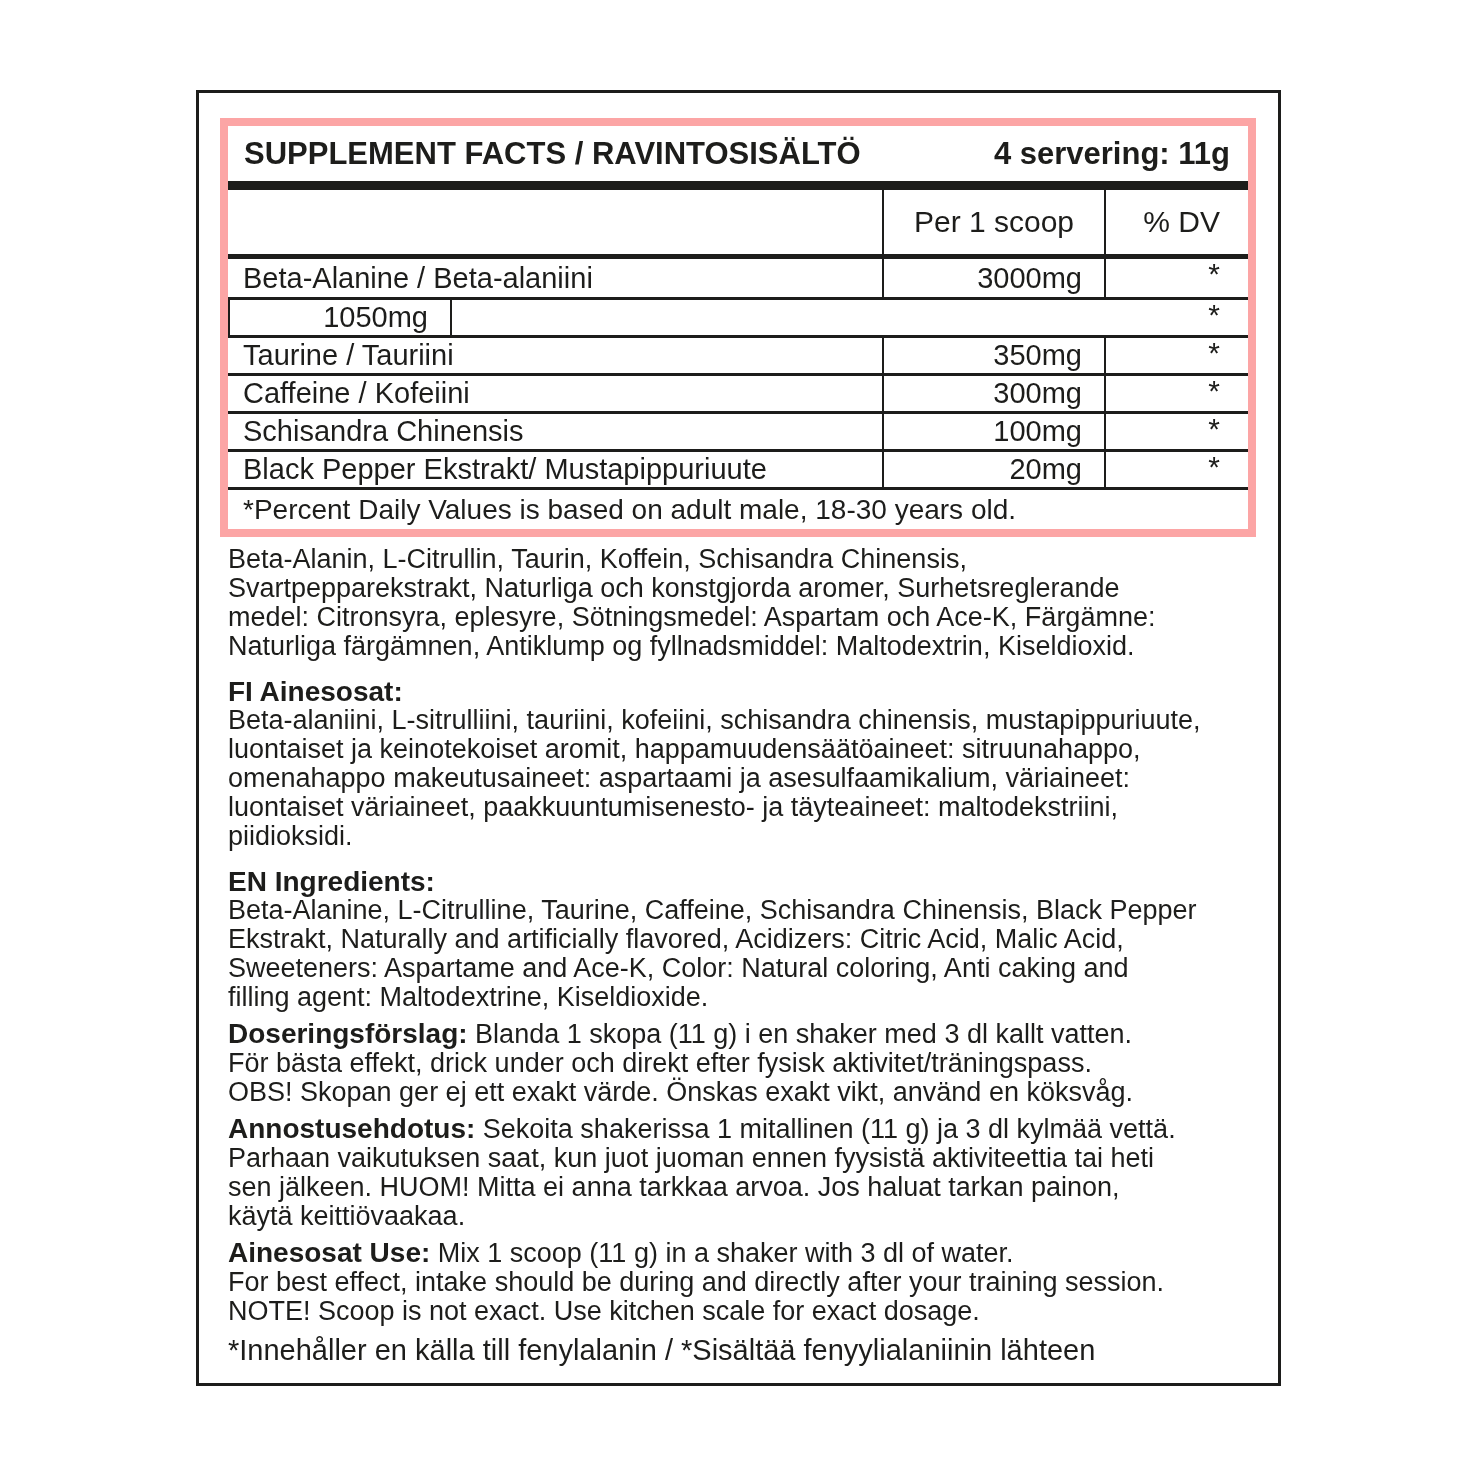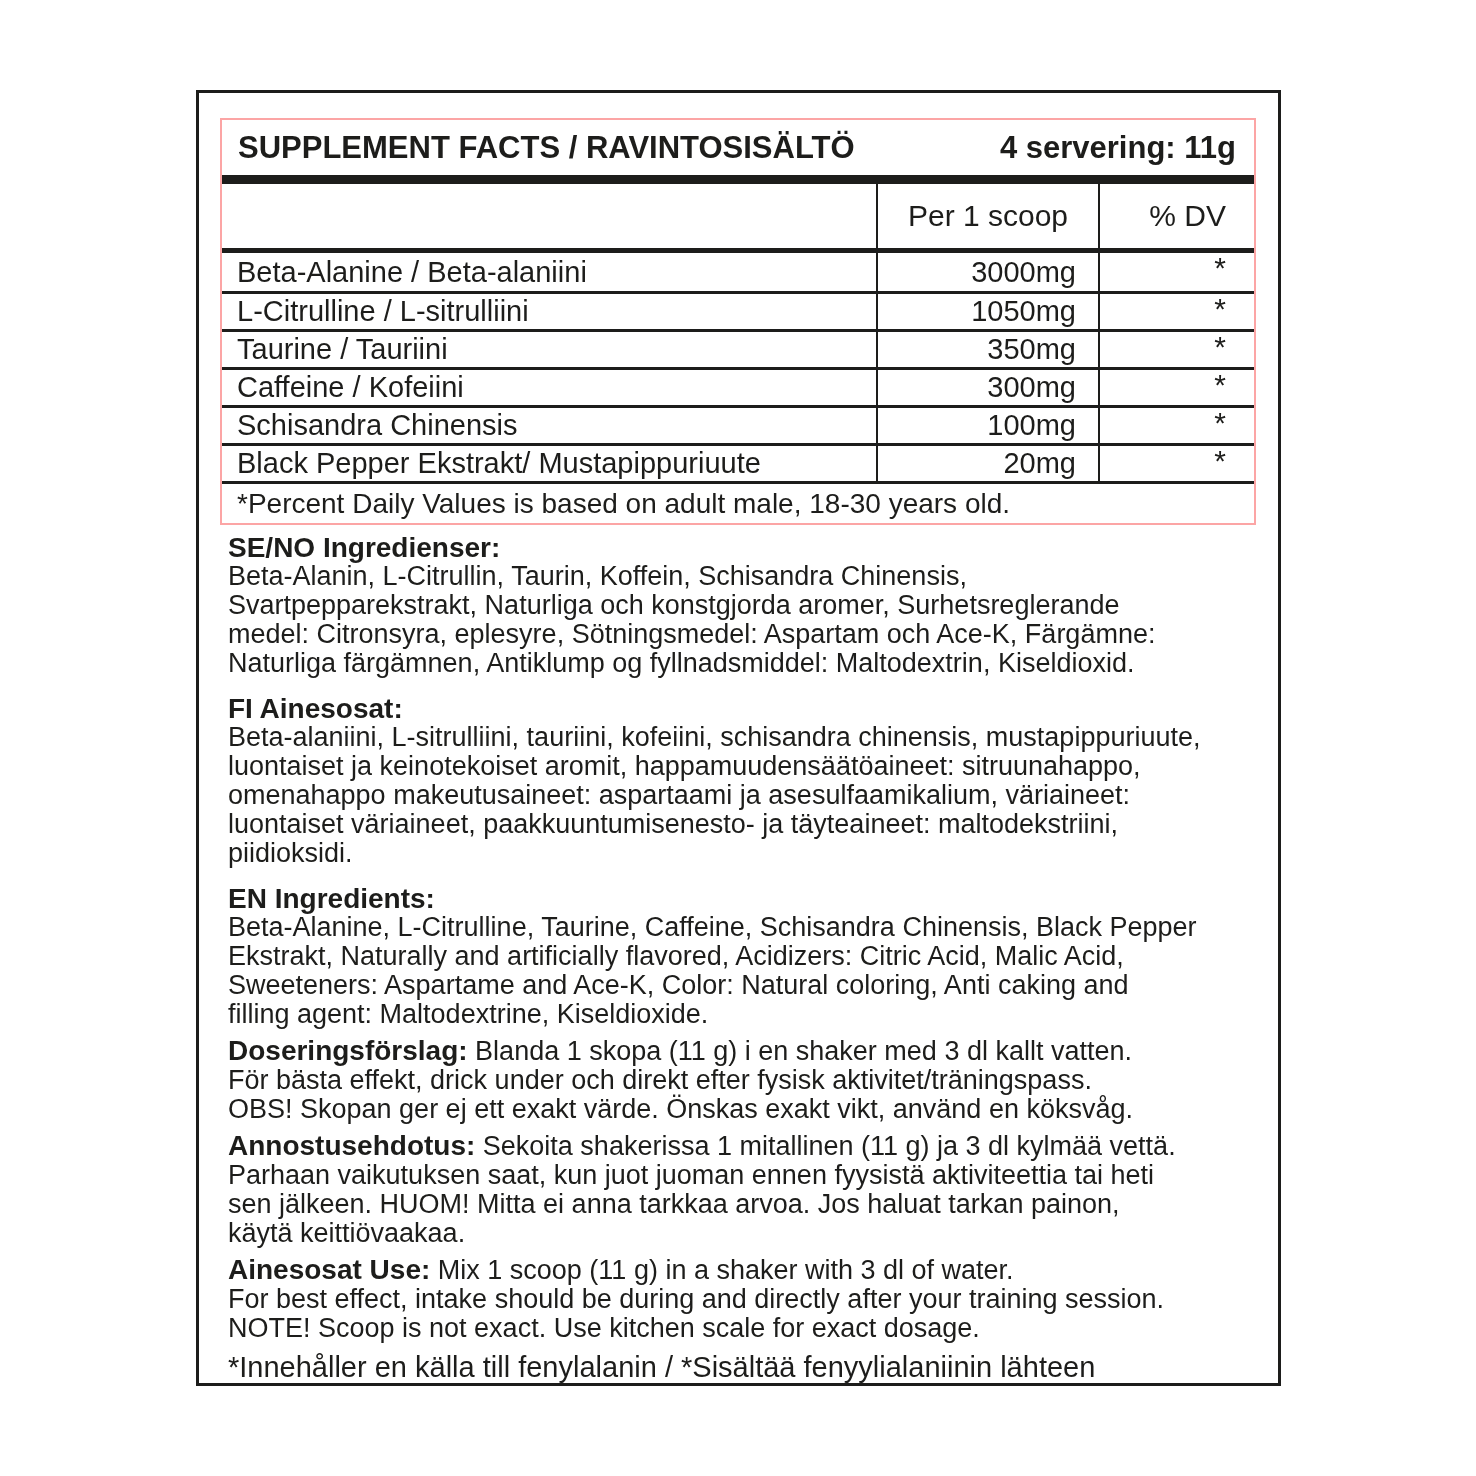--- a/index.html
+++ b/index.html
@@ -23,21 +23,21 @@
     width: 1085px;
     height: 1296px;
     border: 3px solid #1d1d1b;
     box-sizing: border-box;
     background: #ffffff;
   }
   
   .facts {
     margin: 25px 0 0 21px;
     width: 1036px;
-    border: 2px solid #fca5a5;
+    border: 8px solid #fca5a5;
     box-sizing: border-box;
   }
   .t-title {
     display: flex;
     justify-content: space-between;
     align-items: center;
     height: 64px;
     padding: 0 18px 0 16px;
     border-bottom: 9px solid #1d1d1b;
     font-weight: bold;
@@ -104,21 +104,20 @@
         <div class="c-amount">Per 1 scoop</div>
         <div class="c-dv">% DV</div>
       </div>
 
       <div class="t-row">
         <div class="c-name">Beta-Alanine / Beta-alaniini</div>
         <div class="c-amount">3000mg</div>
         <div class="c-dv">*</div>
       </div>
       <div class="t-row">
-        <div class="c-name">L-Citrulline / L-sitrulliini</div>
         <div class="c-amount">1050mg</div>
         <div class="c-dv">*</div>
       </div>
       <div class="t-row">
         <div class="c-name">Taurine / Tauriini</div>
         <div class="c-amount">350mg</div>
         <div class="c-dv">*</div>
       </div>
       <div class="t-row">
         <div class="c-name">Caffeine / Kofeiini</div>
@@ -135,21 +134,20 @@
         <div class="c-amount">20mg</div>
         <div class="c-dv">*</div>
       </div>
 
       <div class="t-foot">*Percent Daily Values is based on adult male, 18-30 years old.</div>
     </div>
 
     <div class="sections">
 
       <div class="sec">
-        <div class="sec-header">SE/NO Ingredienser:</div>
         <div class="sec-body">Beta-Alanin, L-Citrullin, Taurin, Koffein, Schisandra Chinensis,
 Svartpepparekstrakt, Naturliga och konstgjorda aromer, Surhetsreglerande
 medel: Citronsyra, eplesyre, Sötningsmedel: Aspartam och Ace-K, Färgämne:
 Naturliga färgämnen, Antiklump og fyllnadsmiddel: Maltodextrin, Kiseldioxid.</div>
       </div>
 
       <div class="sec">
         <div class="sec-header">FI Ainesosat:</div>
         <div class="sec-body">Beta-alaniini, L-sitrulliini, tauriini, kofeiini, schisandra chinensis, mustapippuriuute,
 luontaiset ja keinotekoiset aromit, happamuudensäätöaineet: sitruunahappo,

